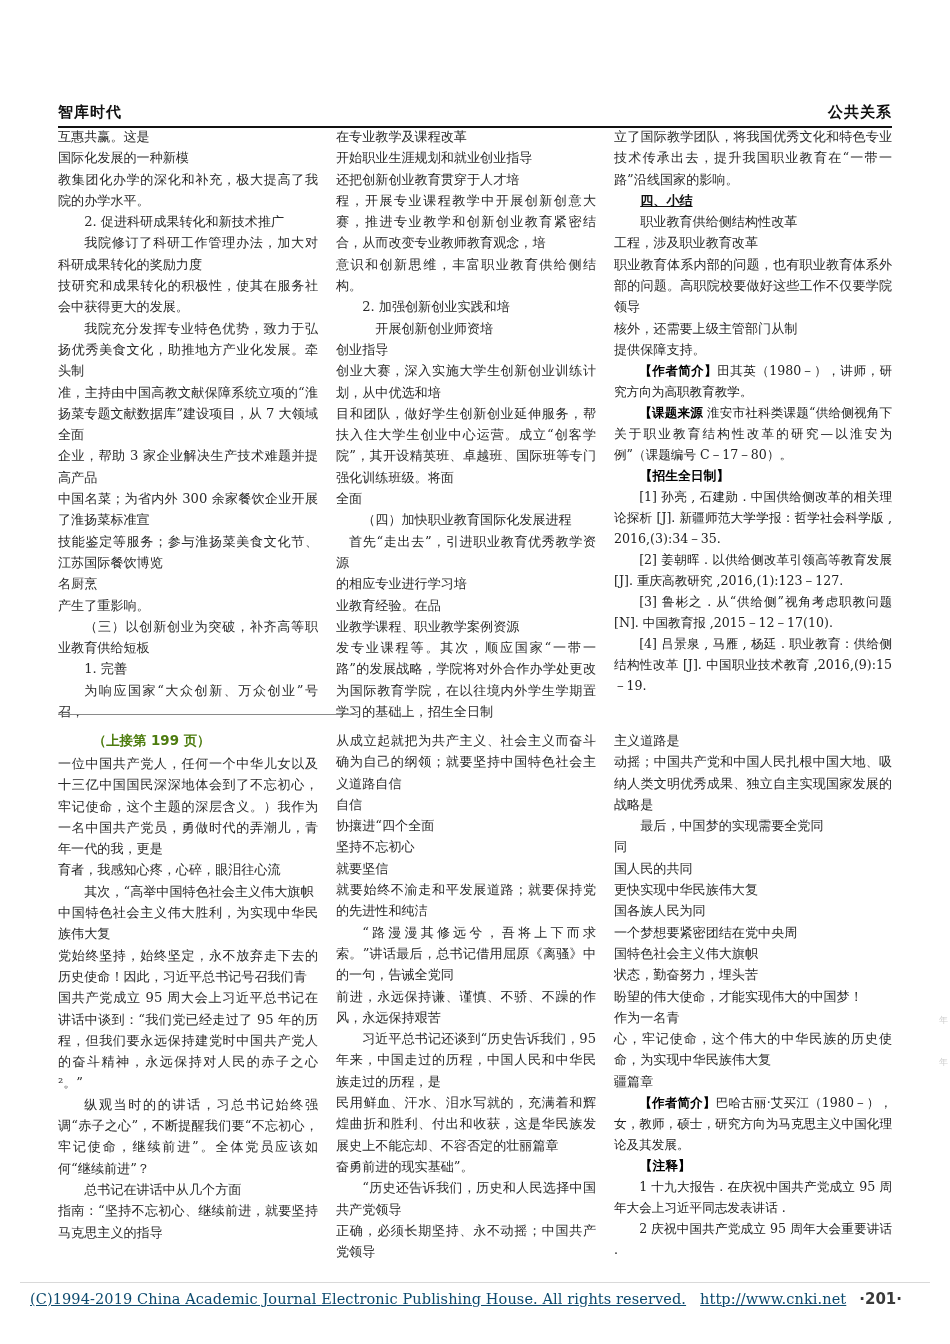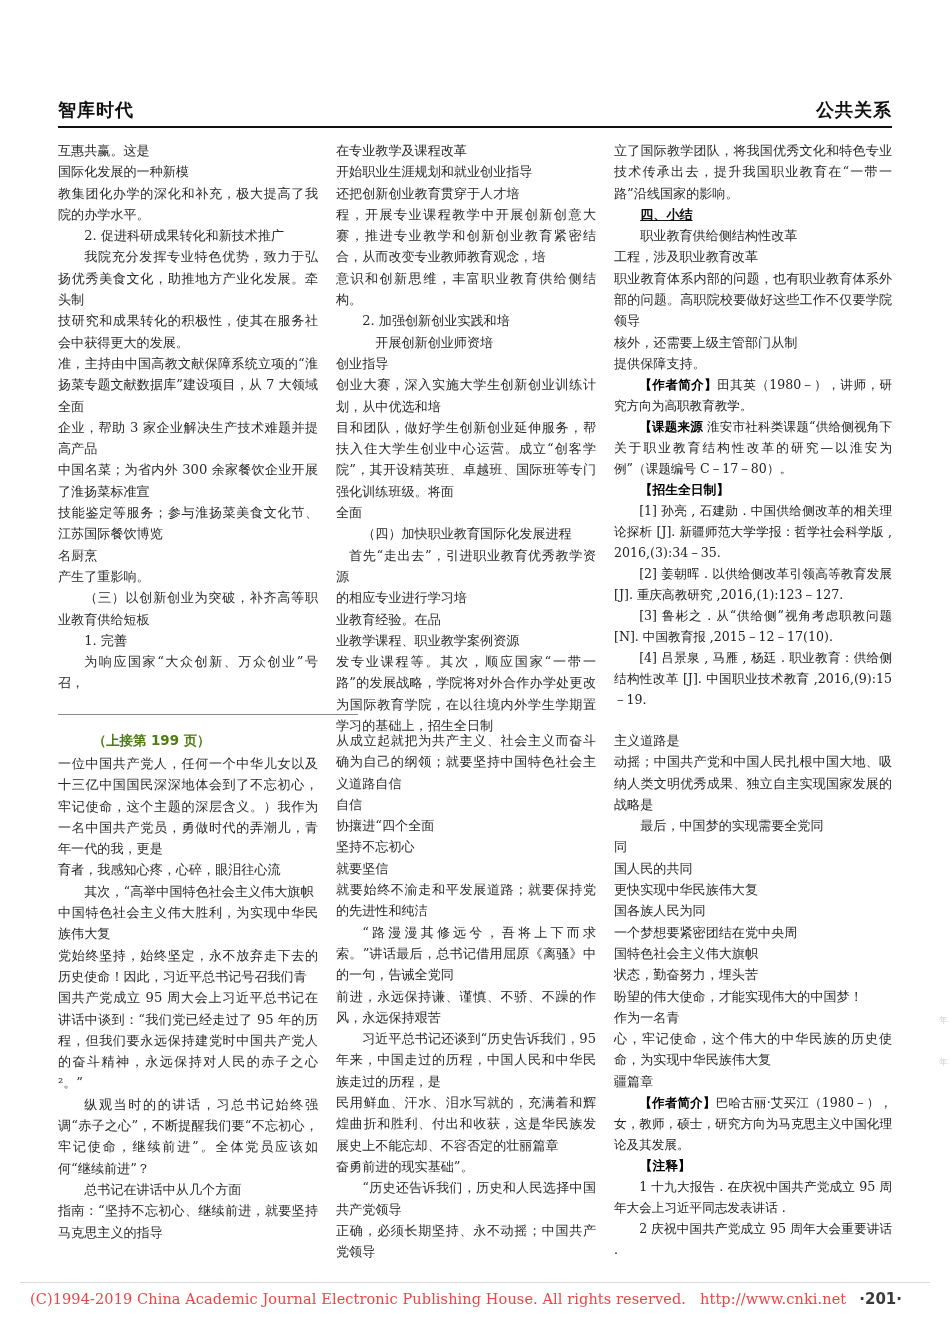--- a/index.html
+++ b/index.html
@@ -30,42 +30,42 @@
     top: 92px;
     height: 30px;
     display: flex;
     align-items: flex-end;
     justify-content: space-between;
   }
   .running-head .rh-left,
   .running-head .rh-right {
     font-family: "DejaVu Sans", "Liberation Sans", sans-serif;
     font-weight: bold;
-    font-size: 18px;
+    font-size: 15px;
     letter-spacing: 1px;
     color: #111;
   }
   .head-rule {
     position: absolute;
     left: 58px;
     right: 58px;
     top: 126px;
     height: 2px;
     background: #111;
   }
 
   
   .section {
     position: absolute;
     left: 58px;
     right: 58px;
     display: flex;
     gap: 0px;
   }
-  #section-top { top: 140px; }
+  #section-top { top: 126px; }
   #section-bottom { top: 730px; }
 
   .col {
     width: 278px;
     box-sizing: border-box;
     padding-right: 18px;
   }
   .col:last-child { padding-right: 0; }
 
   
@@ -154,23 +154,24 @@
     left: 30px;
     right: 30px;
     top: 1290px;
     display: flex;
     align-items: center;
     justify-content: space-between;
   }
   .copyright {
     font-family: "DejaVu Serif", "Liberation Serif", serif;
     font-size: 14.5px;
-    color: #ef4444;
+    color: #0c4a6e;
     white-space: nowrap;
     letter-spacing: 0.1px;
+    text-decoration: underline;
   }
   .copyright .cnki-url { margin-left: 14px; }
   .page-number {
     font-family: "DejaVu Sans", "Liberation Sans", sans-serif;
     font-size: 15px;
     font-weight: bold;
     color: #3a3a3a;
     margin-right: 18px;
   }
 
@@ -196,22 +197,23 @@
   </div>
   <div class="head-rule"></div>
 
   <div class="section" id="section-top">
 
     <div class="col">
       <p class="para">互惠共赢。这是</p>
       <p class="para">国际化发展的一种新模</p>
       <p class="para">教集团化办学的深化和补充，极大提高了我院的办学水平。</p>
       <p class="para indent">2. 促进科研成果转化和新技术推广</p>
+      <p class="para indent">我院修订了科研工作管理办法，加大对科研成果转化的奖励力度</p>
+      <p class="para">技研究和成果转化的积极性，使其在服务社会中获得更大的发展。</p>
       <p class="para indent">我院充分发挥专业特色优势，致力于弘扬优秀美食文化，助推地方产业化发展。牵头制</p>
-      <p class="para">技研究和成果转化的积极性，使其在服务社会中获得更大的发展。</p>
       <p class="para">准，主持由中国高教文献保障系统立项的“淮扬菜专题文献数据库”建设项目，从 7 大领域全面</p>
       <p class="para">企业，帮助 3 家企业解决生产技术难题并提高产品</p>
       <p class="para">中国名菜；为省内外 300 余家餐饮企业开展了淮扬菜标准宣</p>
       <p class="para">技能鉴定等服务；参与淮扬菜美食文化节、江苏国际餐饮博览</p>
       <p class="para">名厨烹</p>
       <p class="para">产生了重影响。</p>
       <p class="para indent">（三）以创新创业为突破，补齐高等职业教育供给短板</p>
       <p class="para indent">1. 完善</p>
       <p class="para indent">为响应国家“大众创新、万众创业”号召，</p>
     </div>

